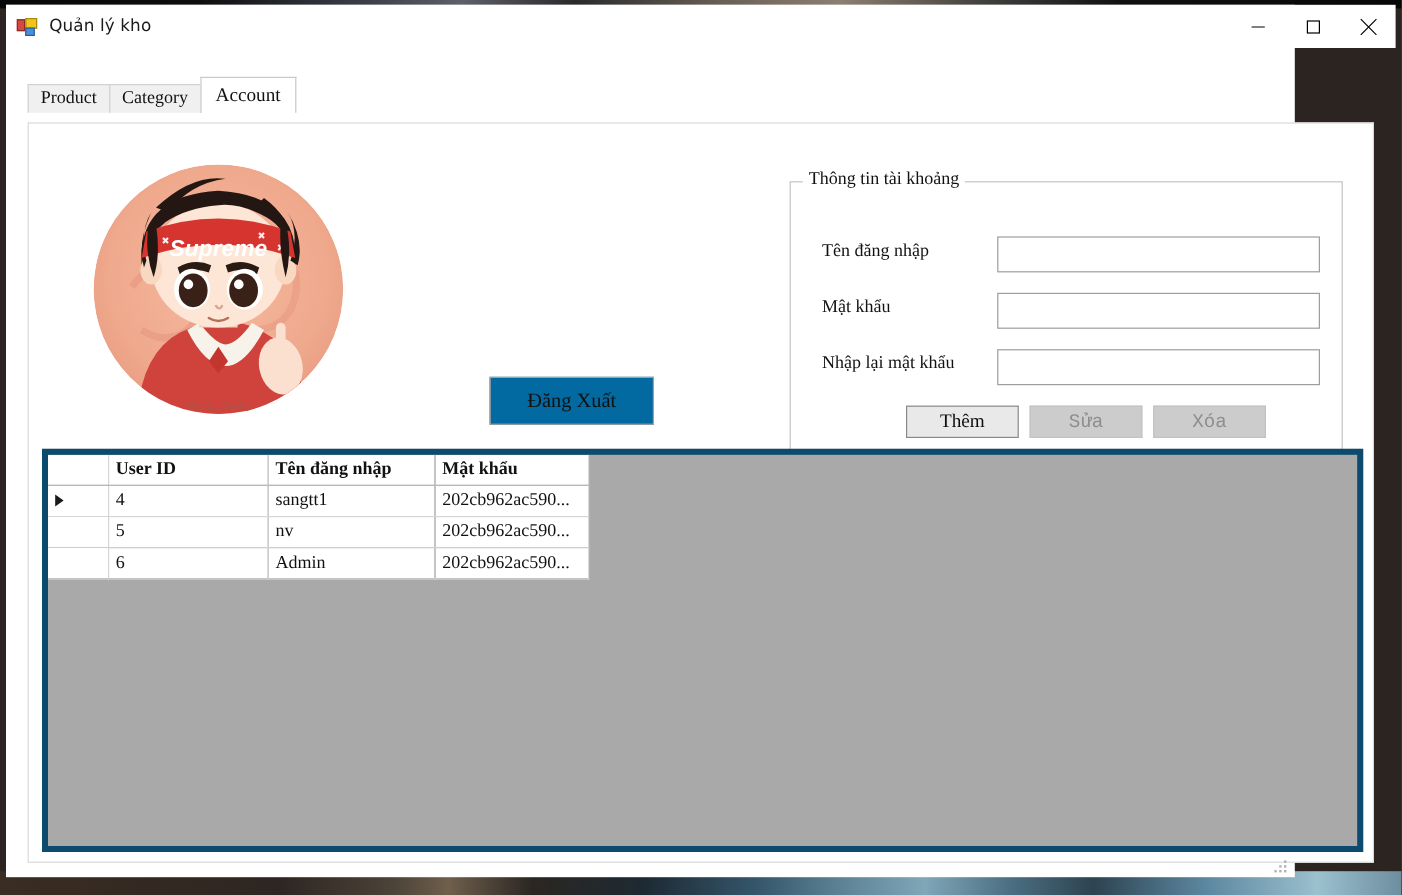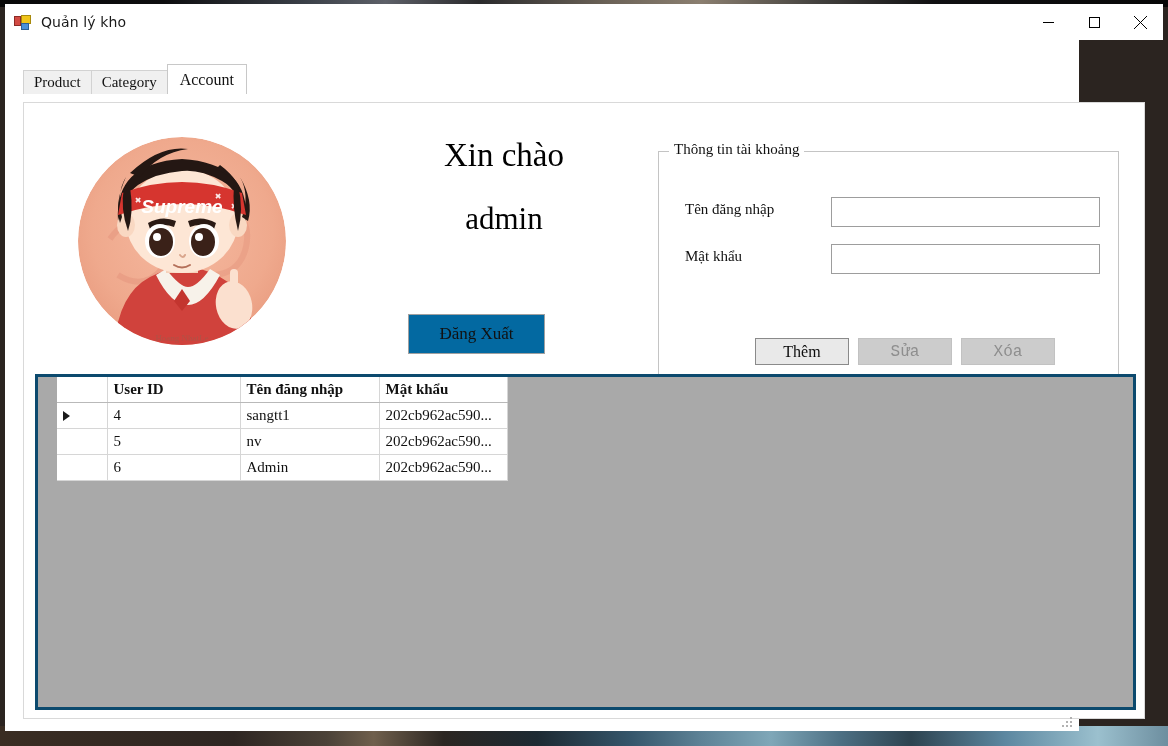--- a/index.html
+++ b/index.html
@@ -264,23 +264,22 @@
 
   
   #data-grid {
     position: absolute;
     left: 11px;
     top: 271px;
     width: 1101px;
     height: 336px;
     box-sizing: border-box;
     background: #a9a9a9;
-    border: 3px solid #0c4a6e;
+    border: 5px solid #0c4a6e;
     overflow: hidden;
-    padding-left: 19px;
   }
   #grid-table {
     border-collapse: collapse;
     table-layout: fixed;
     background: transparent;
   }
   #grid-table th, #grid-table td {
     box-sizing: border-box;
     font-family: "Liberation Serif", serif;
     font-size: 15px;
@@ -442,40 +441,40 @@
           <circle cx="129" cy="108" r="4" fill="#ffffff"></circle>
 
           <path d="M110 126 q3 4 5 0" fill="none" stroke="#d9a58c" stroke-width="2" stroke-linecap="round"></path>
           <path d="M104 136 q8 5 16 0" fill="none" stroke="#b4705a" stroke-width="2" stroke-linecap="round"></path>
 
           <text x="112" y="212" font-family="Liberation Serif, serif" font-size="9" fill="#a5584a" text-anchor="middle" opacity="0.75">Hoang NhatLe</text>
         </g>
       </svg>
     </div>
 
-    <div id="greeting">
-      <div id="greeting-line1">Xin chào</div>
-      <div id="greeting-line2">admin</div>
-    </div>
 
     <div id="logout-button">Đăng Xuất</div>
 
     <div id="account-groupbox">
       <div id="groupbox-legend">Thông tin tài khoảng</div>
 
       <div class="field-row" id="row-username">
         <div class="field-label">Tên đăng nhập</div>
         <input class="field-input" type="text" placeholder="" style="">
       </div>
 
       <div class="field-row" id="row-password">
         <div class="field-label">Mật khẩu</div>
         <input class="field-input" type="text" placeholder="" style="">
       </div>
 
+      <div class="field-row" id="row-repassword">
+        <div class="field-label">Nhập lại mật khẩu</div>
+        <input class="field-input" type="text" placeholder="" style="">
+      </div>
 
       <div id="action-buttons">
         <div class="action-btn enabled">Thêm</div>
         <div class="action-btn disabled">Sửa</div>
         <div class="action-btn disabled">Xóa</div>
       </div>
     </div>
 
     <div id="data-grid">
       <table id="grid-table">

